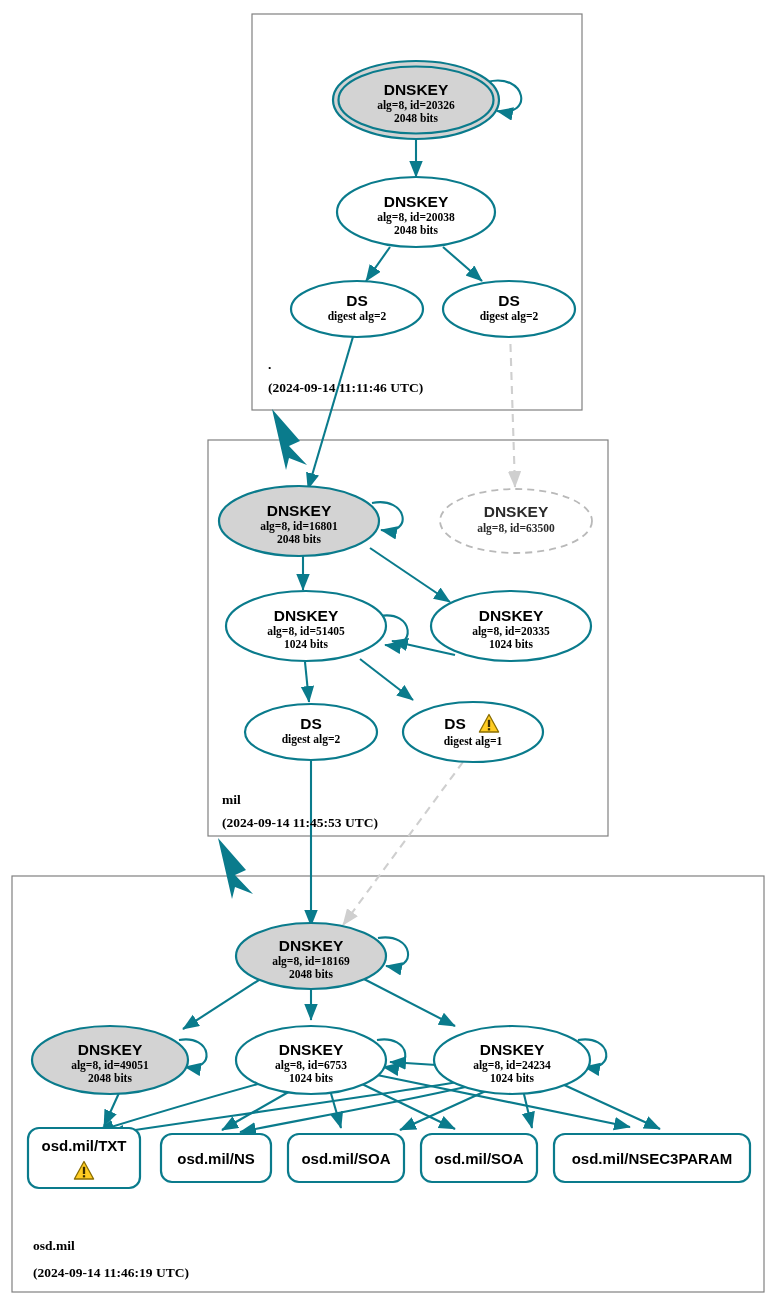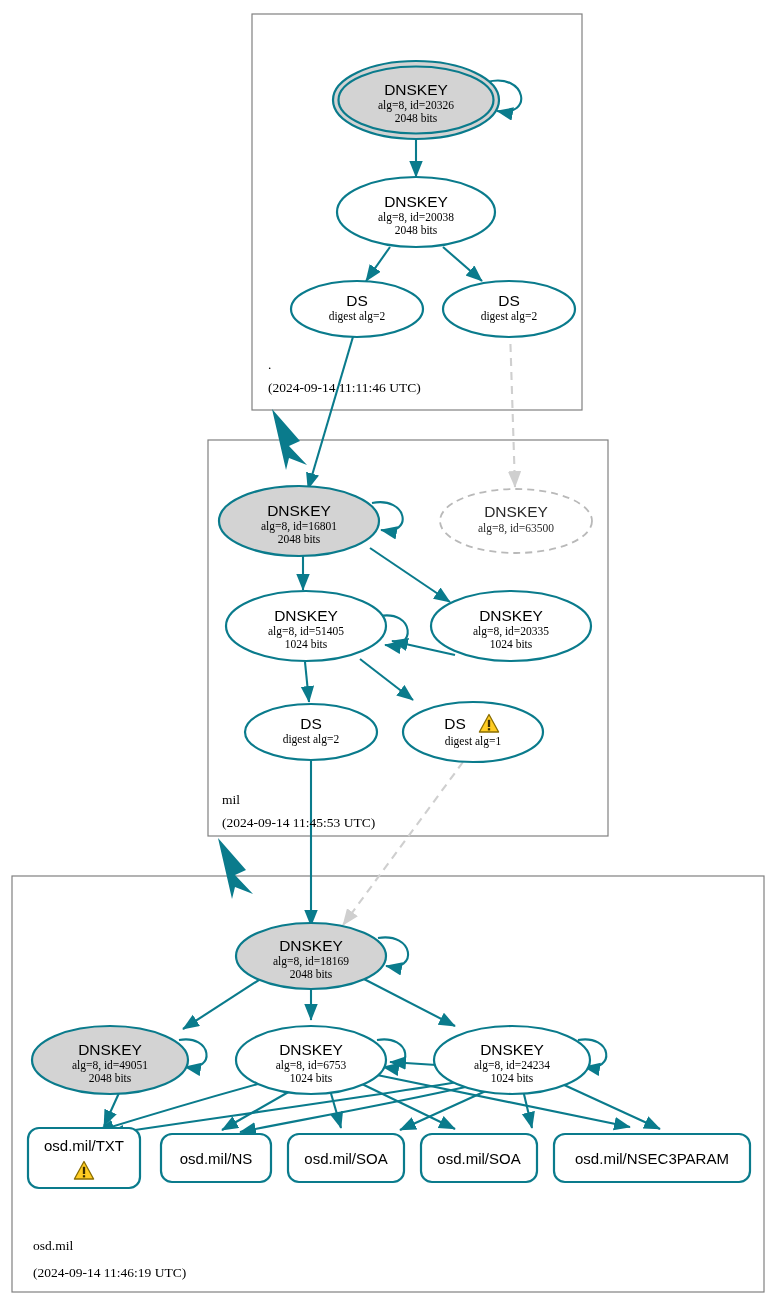--- a/index.html
+++ b/index.html
@@ -1,17 +1,17 @@
 <!DOCTYPE html>
 <html><head>
 <meta charset="utf-8">
 <style>
   html,body{margin:0;padding:0;background:#ffffff;}
   body{width:776px;height:1308px;font-family:"Liberation Sans",sans-serif;}
-  #stage{position:relative;width:776px;height:1308px;overflow:hidden;}
+  #stage{position:relative;width:776px;height:1308px;overflow:hidden;font-weight:bold;}
   svg{display:block;}
   .zonebox{fill:#ffffff;stroke:#808080;stroke-width:1.2;}
   .ell{fill:#ffffff;stroke:#0a7b8c;stroke-width:2.2;}
   .ell.sec{fill:#d3d3d3;}
   .ell.ghost{fill:#ffffff;stroke:#b9b9b9;stroke-width:1.8;stroke-dasharray:7 5;}
   .rrbox{fill:#ffffff;stroke:#0a7b8c;stroke-width:2.2;}
   .edge{fill:none;stroke:#0a7b8c;stroke-width:2.1;}
   .edge-thick{fill:#0a7b8c;stroke:none;}
   .edge-ghost{fill:none;stroke:#cfcfcf;stroke-width:2.1;stroke-dasharray:8 6;}
   .t{font-family:"Liberation Sans",sans-serif;fill:#000000;text-anchor:middle;}

